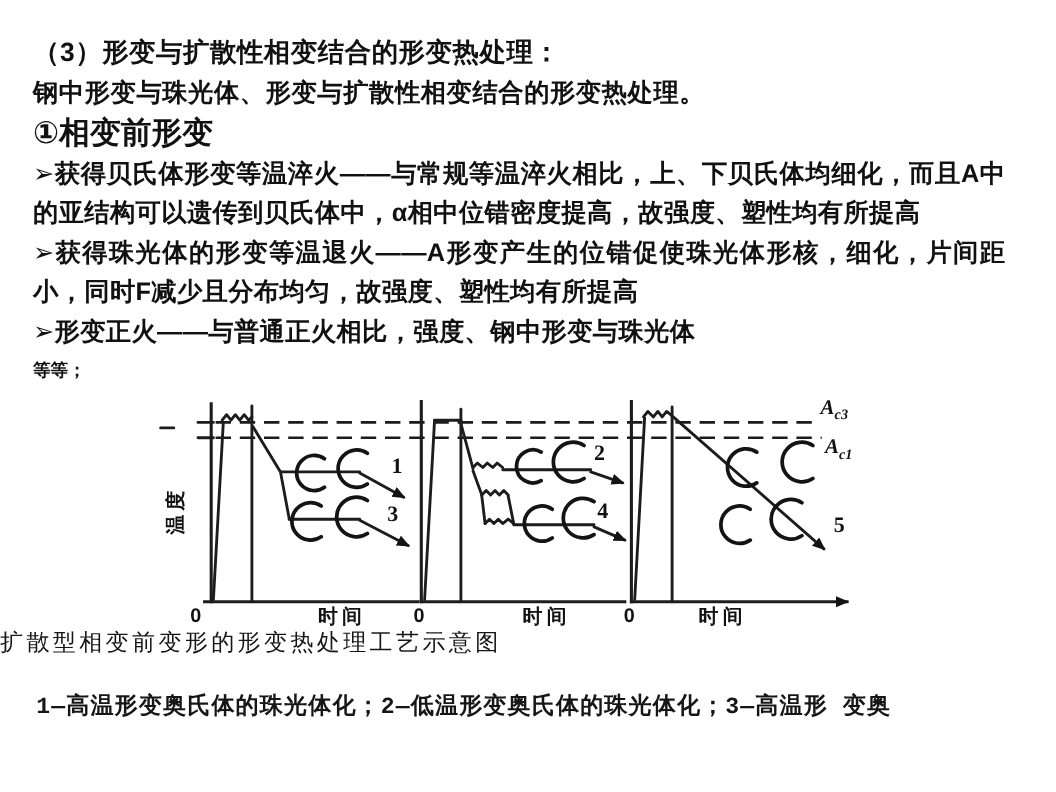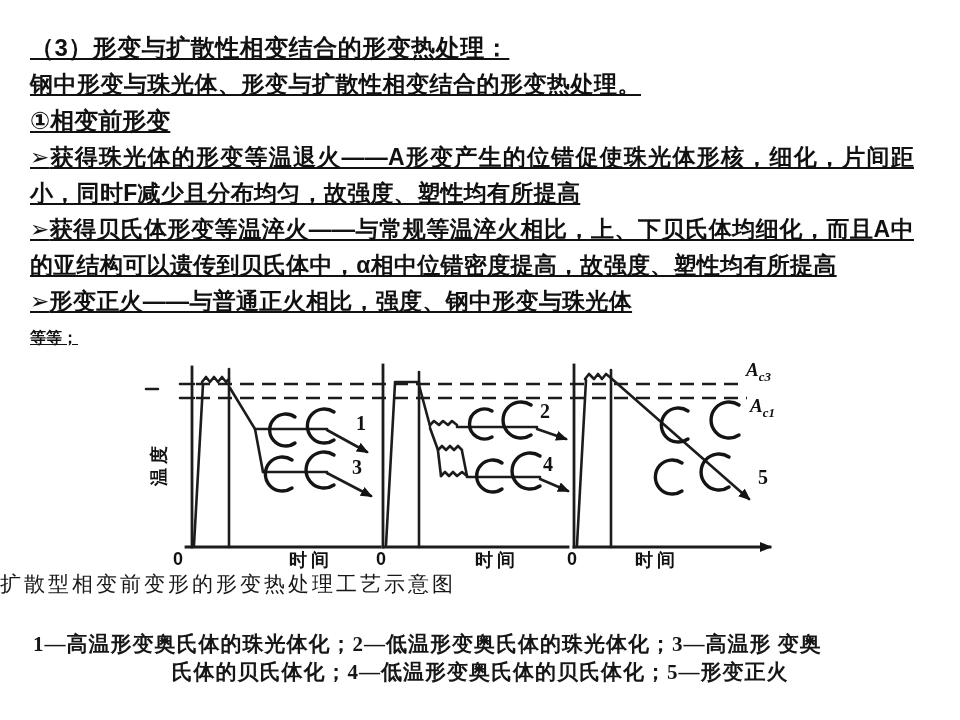--- a/index.html
+++ b/index.html
@@ -2,60 +2,60 @@
 <html><head>
 <meta charset="utf-8">
 <style>
   html,body{margin:0;padding:0;background:#888;}
   .slide{
     position:relative;width:960px;height:720px;background:#ffffff;
     font-family:"Liberation Sans","DejaVu Sans",sans-serif;color:#111;
     overflow:hidden;margin:0 auto;
   }
   .text-area{position:absolute;left:30px;top:30px;width:884px;}
-  .text-area p{margin:0;text-decoration:underline;}
+  .text-area p{margin:0;}
   .slide-title{font-size:24px;font-weight:bold;line-height:36px;letter-spacing:.5px;}
   .intro{font-size:23px;font-weight:bold;line-height:36px;letter-spacing:.5px;}
-  .section-heading{font-size:24px;font-weight:bold;line-height:37px;}
+  .section-heading{font-size:28px;font-weight:bold;line-height:37px;}
   .bullet{font-size:23px;font-weight:bold;line-height:36px;letter-spacing:.3px;text-align:justify;}
   .etc{font-size:16px;font-weight:bold;line-height:37px;}
   .diagram{position:absolute;left:0;top:352px;width:960px;height:230px;}
   .ln{fill:none;stroke:#1c1c1c;stroke-width:2.6;stroke-linecap:round;stroke-linejoin:round;}
   .ax{fill:none;stroke:#1c1c1c;stroke-width:2.8;stroke-linecap:square;}
   .cr{fill:none;stroke:#141414;stroke-width:3.4;stroke-linecap:round;}
   .dash{fill:none;stroke:#1c1c1c;stroke-width:2.4;stroke-dasharray:14 8;}
   .num{font:bold 20px "Liberation Serif","DejaVu Serif",serif;fill:#111;}
   .zero{font:bold 18px "Liberation Sans",sans-serif;fill:#111;}
   .axlbl{font:bold 18px "Liberation Sans",sans-serif;fill:#111;letter-spacing:4px;}
   .ac{font:italic bold 19px "Liberation Serif","DejaVu Serif",serif;fill:#111;}
   .acsub{font:italic bold 13px "Liberation Serif","DejaVu Serif",serif;fill:#111;}
   .caption{
     position:absolute;left:0;top:570px;width:960px;text-align:left;
     font-family:"Liberation Serif","DejaVu Serif",serif;
     font-size:21px;font-weight:500;letter-spacing:3px;color:#161616;
   }
   .legend{
     position:absolute;left:0;top:630px;width:960px;
-    font-family:Liberation Serif, serif;
+    font-family:Liberation Mono, monospace;
     font-size:21px;font-weight:bold;color:#161616;line-height:28px;letter-spacing:1px;
   }
   .legend .l1{padding-left:33px;}
   .legend .l2{text-align:center;}
 </style>
 </head>
 <body>
 
 <div class="slide">
 
   <div class="text-area">
     <p class="slide-title">（3）形变与扩散性相变结合的形变热处理：</p>
     <p class="intro">钢中形变与珠光体、形变与扩散性相变结合的形变热处理。</p>
     <p class="section-heading">①相变前形变</p>
+    <p class="bullet"><span>➢</span><span>获得贝氏体形变等温淬火——与常规等温淬火相比，上、下贝氏体均细化，而且A中的亚结构可以遗传到贝氏体中，α相中位错密度提高，故强度、塑性均有所提高</span></p>
     <p class="bullet"><span>➢</span><span>获得珠光体的形变等温退火——A形变产生的位错促使珠光体形核，细化，片间距小，同时F减少且分布均匀，故强度、塑性均有所提高</span></p>
-    <p class="bullet"><span>➢</span><span>获得贝氏体形变等温淬火——与常规等温淬火相比，上、下贝氏体均细化，而且A中的亚结构可以遗传到贝氏体中，α相中位错密度提高，故强度、塑性均有所提高</span></p>
     <p class="bullet"><span>➢</span><span>形变正火——与普通正火相比，强度、钢中形变与珠光体</span></p>
     <p class="etc">等等；</p>
   </div>
 
   <svg class="diagram" viewBox="0 0 960 230" xmlns="http://www.w3.org/2000/svg">
     <defs>
       <marker id="arw" markerUnits="userSpaceOnUse" markerWidth="14" markerHeight="12" refX="10" refY="5" orient="auto">
         <path d="M0,0 L12,5 L0,10 Z" fill="#141414"></path>
       </marker>
     </defs>
@@ -130,16 +130,15 @@
       <text class="num" x="758" y="132">5</text>
       <text class="zero" x="572" y="213" text-anchor="middle">0</text>
       <text class="axlbl" x="657" y="214" text-anchor="middle">时间</text>
     </g>
   </svg>
 
   <div class="caption">扩散型相变前变形的形变热处理工艺示意图</div>
 
   <div class="legend">
     <div class="l1">1—高温形变奥氏体的珠光体化；2—低温形变奥氏体的珠光体化；3—高温形 变奥</div>
-    <div class="l2">氏体的贝氏体化；4—低温形变奥氏体的贝氏体化；5—形变正火</div>
   </div>
 
 </div>
 
 </body></html>

